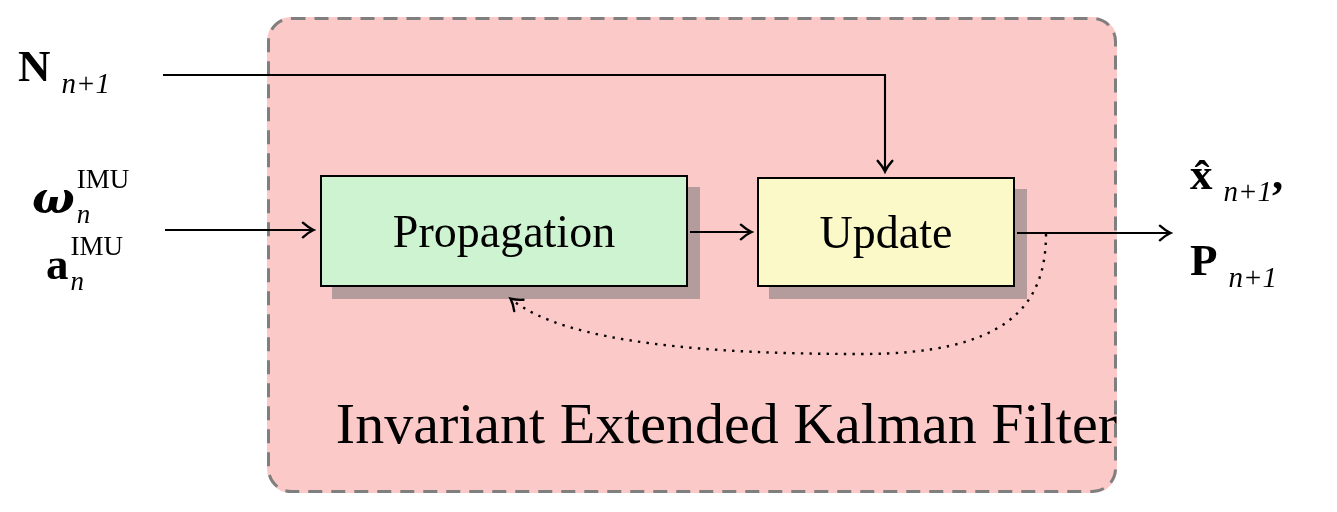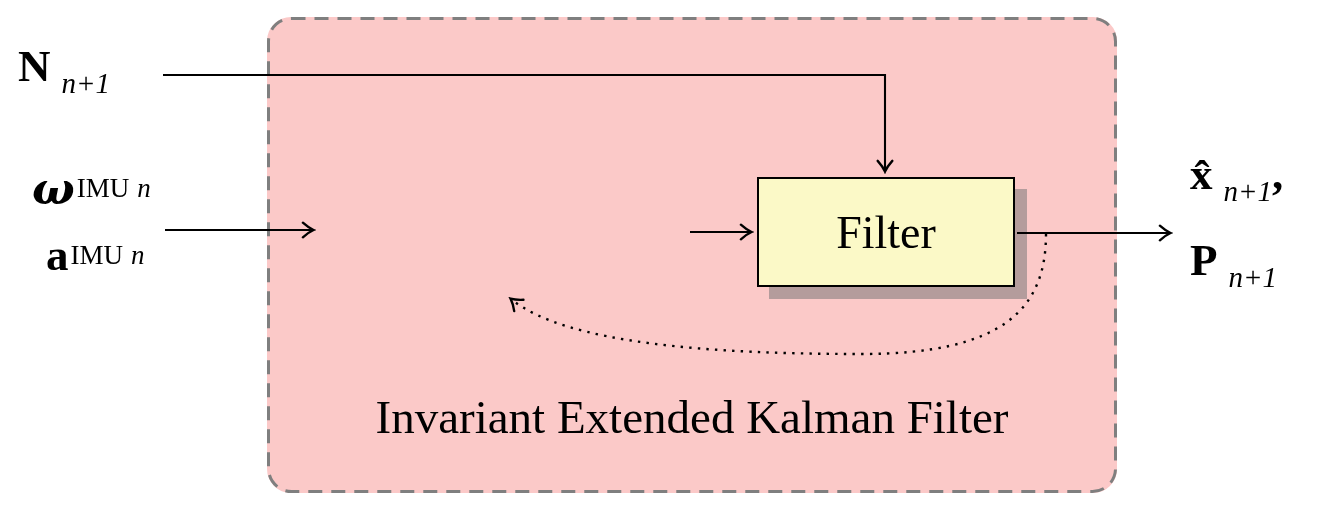--- a/index.html
+++ b/index.html
@@ -20,21 +20,21 @@
   }
   .stage{position:absolute;left:0;top:0;width:1337px;height:512px;}
 
   
   .container-fill{
     position:absolute;left:267px;top:17px;width:850px;height:476px;
     background:var(--container-fill);border-radius:24px;
   }
   .container-label{
     position:absolute;left:267px;top:392px;width:850px;
-    text-align:center;font-size:47px;color:#000;line-height:1.1;
+    text-align:right;font-size:58px;color:#000;line-height:1.1;
   }
 
   
   .block{
     position:absolute;border:2.5px solid var(--line);
     box-shadow:12px 12px 0 var(--shadow);
     display:flex;align-items:center;justify-content:center;
     font-size:46px;color:#000;
   }
   .block-propagation{left:320px;top:175px;width:368px;height:112px;background:var(--propagation-fill);}
@@ -42,39 +42,42 @@
 
   
   svg.overlay{position:absolute;left:0;top:0;width:1337px;height:512px;pointer-events:none;}
 
   
   .mathlabel{position:absolute;color:#000;white-space:nowrap;display:flex;align-items:center;}
   .mbase{font-size:45px;font-weight:bold;line-height:1;}
   .mbase.greek{font-style:italic;font-family:"DejaVu Serif","Liberation Serif",serif;}
   .msub-inline{font-size:29px;font-style:italic;line-height:1;align-self:flex-end;transform:translateY(9px);margin-left:11px;}
   .msuffix{font-size:45px;font-weight:bold;line-height:1;}
-  .stack{display:inline-flex;flex-direction:row;font-size:27px;line-height:1;margin-left:2px;gap:8px;}
+  .stack{display:inline-flex;flex-direction:column;font-size:27px;line-height:1;margin-left:2px;gap:8px;}
   .stack .sup{font-variant:normal;letter-spacing:0px;}
   .stack .sub{font-style:italic;}
   .lbl-noise{left:18px;top:44px;}
   .lbl-gyro{left:32px;top:166px;}
   .lbl-accel{left:46px;top:233px;}
   .lbl-state{left:1190px;top:152px;}
   .lbl-cov{left:1190px;top:238px;}
   .hatbase{position:relative;font-size:45px;font-weight:bold;line-height:1;}
 </style>
 </head>
 <body>
 
 <div class="stage">
 
   <div class="container-fill"></div>
 
+  <div class="block block-propagation">
+    <span>Propagation</span>
+  </div>
   <div class="block block-update">
-    <span>Filter</span>
+    <span>Update</span>
   </div>
 
   <svg class="overlay" viewBox="0 0 1337 512">
     <defs>
       <marker id="arrow" viewBox="-11 -8 13 16" refX="-0.5" refY="0" markerWidth="15" markerHeight="18" orient="auto" markerUnits="userSpaceOnUse">
         <path d="M -9.5 -6.5 Q -4.5 -2 0 0 Q -4.5 2 -9.5 6.5" fill="none" stroke="#000" stroke-width="2.1" stroke-linecap="round"></path>
       </marker>
     </defs>
 
     <rect x="268.5" y="18.5" width="847" height="473" rx="23" fill="none" stroke="#7f7f7f" stroke-width="3" stroke-dasharray="14 9"></rect>

